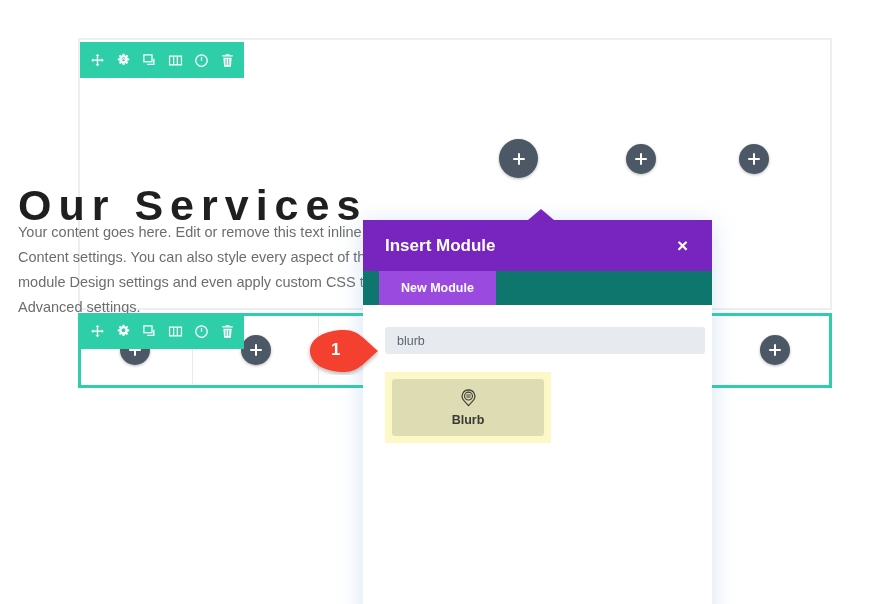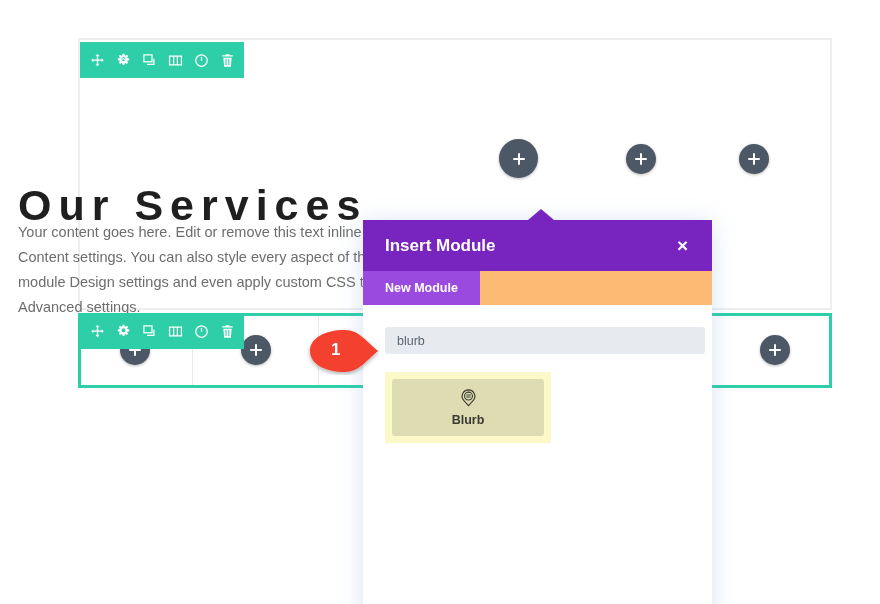--- a/index.html
+++ b/index.html
@@ -176,21 +176,22 @@
     color: #ffffff;
     font-size: 19px;
     line-height: 1;
     font-weight: bold;
     cursor: pointer;
     padding: 2px 4px;
   }
   .modal-tabs {
     display: flex;
     height: 34px;
-    background: #fdba74;
+    background: #0f766e;
+    padding-left: 16px;
   }
   .modal-tab {
     display: flex;
     align-items: center;
     padding: 0 22px;
     color: #ffffff;
     font-size: 12.5px;
     font-weight: bold;
     cursor: pointer;
     background: #7825c0;

